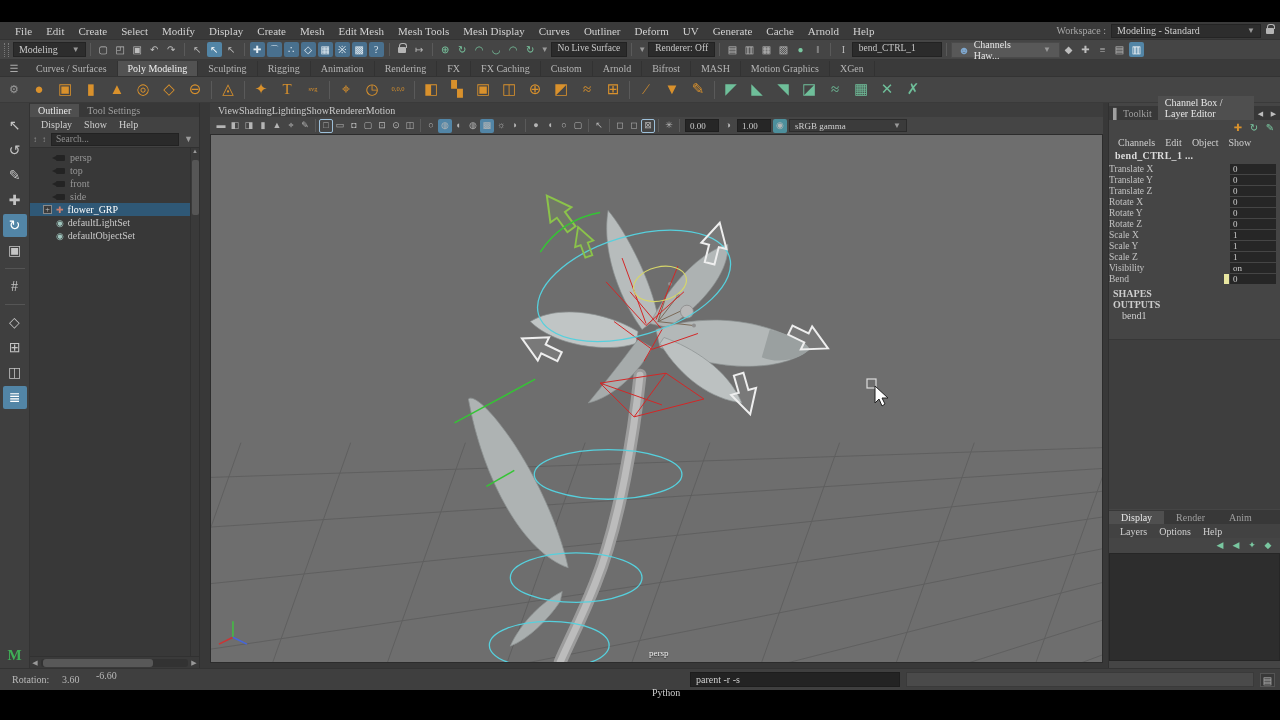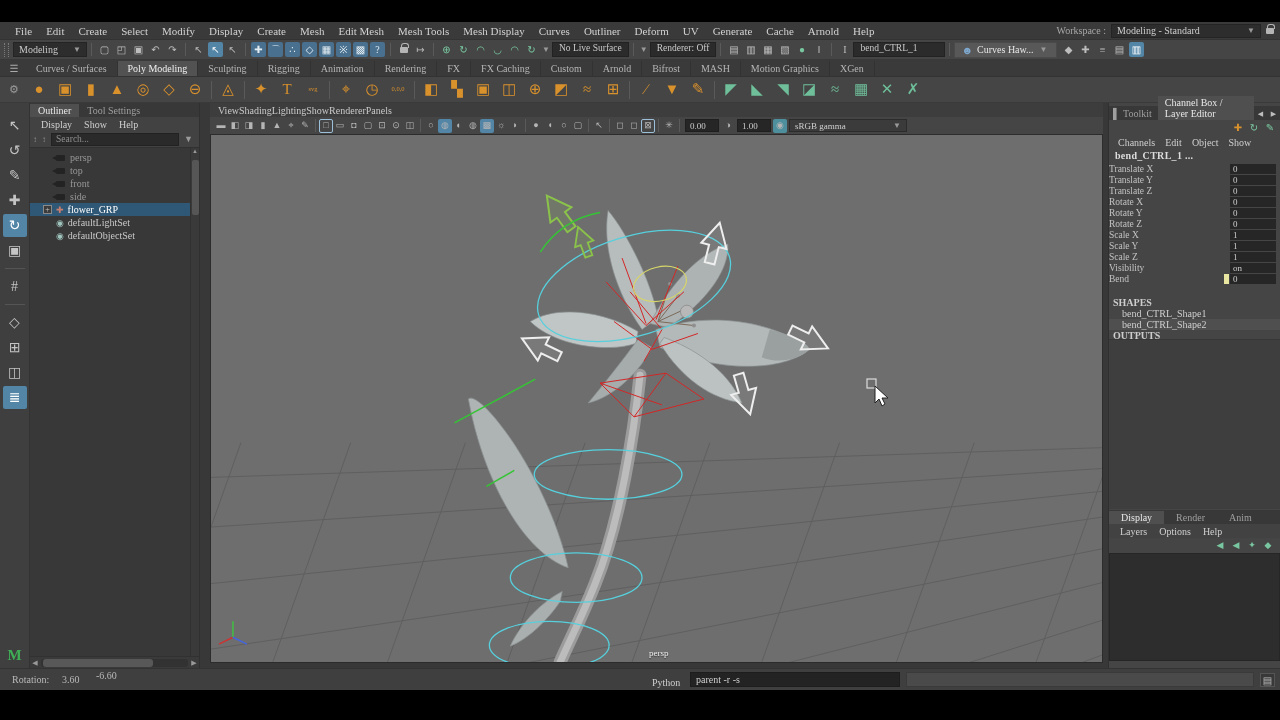--- a/index.html
+++ b/index.html
@@ -109,37 +109,37 @@
 #cbmanip{position:absolute;top:18px;right:2px;display:flex}
 #cbmanip .ic{width:14px;height:13px;font-size:10px}
 #cbmenus{position:absolute;top:32px;left:0;right:0;height:14px;display:flex;align-items:center;padding-left:4px}
 #nodename{position:absolute;top:47px;left:6px;font-weight:bold;color:#dcdcdc;letter-spacing:.3px}
 #channels{position:absolute;top:60px;left:0;right:4px}
 .chrow{height:11px;display:flex;align-items:center}
 .chrow .chlabel{flex:1;text-align:left;padding-right:5px;color:#c2c2c2;font-size:9.5px}
 .chrow .chflag{width:5px;height:10px;margin-right:1px}
 .chrow .chflag.on{background:#e8e6a0}
 .chrow .chval{width:46px;height:10px;background:#262626;color:#cfcfcf;font-size:9px;padding-left:3px;line-height:10px}
-#shapesblock{position:absolute;top:194px;left:0;right:0;font-size:10px}
+#shapesblock{position:absolute;top:185px;left:0;right:0;font-size:10px}
 .cbheader{font-weight:bold;color:#cdcdcd;padding-left:4px;height:11px}
 .cbitem{padding-left:13px;color:#cfcfcf;height:11px}
 .cbitem.hl{background:#4f4f4f}
 #cbempty{position:absolute;top:236px;left:0;right:0;height:170px;background:#3e3e3e;border-top:1px solid #373737}
 #layered{position:absolute;top:407px;left:0;right:0}
 #layered .ptabs .ptab{padding:1px 12px}
 #layericons{height:15px;display:flex;justify-content:flex-end;align-items:center;padding-right:4px}
 #layericons .ic{width:14px;height:13px;font-size:9px}
 #layerbox{position:absolute;top:450px;left:0;right:0;height:108px;background:#2d2d2d;border:1px solid #262626}
 
 
 #cmdline{position:absolute;bottom:0;left:0;right:0;height:22px;background:#3f3f3f;border-top:1px solid #333}
 #rotlabel{position:absolute;left:12px;top:5px;color:#b9b9b9}
 #rotx{position:absolute;left:62px;top:5px;color:#b9b9b9}
 #roty{position:absolute;left:96px;top:1px;color:#b9b9b9}
-#langlabel{position:absolute;left:652px;top:8px;color:#cfcfcf}
+#langlabel{position:absolute;left:652px;top:18px;color:#cfcfcf}
 #cmdinput{position:absolute;left:690px;top:3px;width:210px;height:15px;background:#232323;border:1px solid #1d1d1d;color:#cfcfcf;display:flex;align-items:center;padding-left:5px}
 #cmdresult{position:absolute;left:906px;top:3px;width:348px;height:15px;background:#4a4a4a;border:1px solid #3a3a3a}
 #scripted{position:absolute;right:5px;top:4px;width:15px;height:14px;color:#b9b9b9;display:flex;align-items:center;justify-content:center;font-size:10px;border:1px solid #555;background:#383838}
 .bar{position:absolute;left:0;right:0;background:#000}
 #bartop{top:0;height:22px}
 #barbot{bottom:0;height:30px}
 </style>
 </head>
 <body>
 
@@ -305,21 +305,21 @@
           </span>
         </span>
       <div class="sep"></div>
       <span class="ic">I</span>
       <div class="sl-box" style="width:92px">
           <span>bend_CTRL_1</span>
         </div>
       <div class="sep"></div>
       <div id="userbox">
         <span class="avatar">☻</span>
-        <span>Curves Haw...</span>
+        <span>Channels Haw...</span>
         <span class="drop-arr">▼</span>
       </div>
       <div id="slright">
           <span class="ic">
             <span>◆</span>
           </span>
           <span class="ic">
             <span>✚</span>
           </span>
           <span class="ic">
@@ -575,21 +575,21 @@
         </div>
       </div>
 
       <div id="vpcol">
         <div id="vpmenus">
             <span class="mi">View</span>
             <span class="mi">Shading</span>
             <span class="mi">Lighting</span>
             <span class="mi">Show</span>
             <span class="mi">Renderer</span>
-            <span class="mi">Panels</span>
+            <span class="mi">Motion</span>
           </div>
         <div id="vptools">
           <span style="display:flex;align-items:center">
               <span class="ic">
                 <span>▬</span>
               </span>
               <span class="ic">
                 <span>◧</span>
               </span>
               <span class="ic">
@@ -879,24 +879,20 @@
               <span class="chval">on</span>
             </div>
             <div class="chrow">
               <span class="chlabel">Bend</span>
               <span class="chflag on"></span>
               <span class="chval">0</span>
             </div>
           </div>
         <div id="shapesblock">
           <div class="cbheader">SHAPES</div>
-          <div id="shapeslist">
-              <div class="cbitem">bend_CTRL_Shape1</div>
-              <div class="cbitem hl">bend_CTRL_Shape2</div>
-            </div>
           <div class="cbheader">OUTPUTS</div>
           <div id="outputslist">
               <div class="cbitem">bend1</div>
             </div>
         </div>
         <div id="cbempty"></div>
         <div id="layered">
           <div class="ptabs">
               <span class="ptab active">Display</span>
               <span class="ptab">Render</span>

